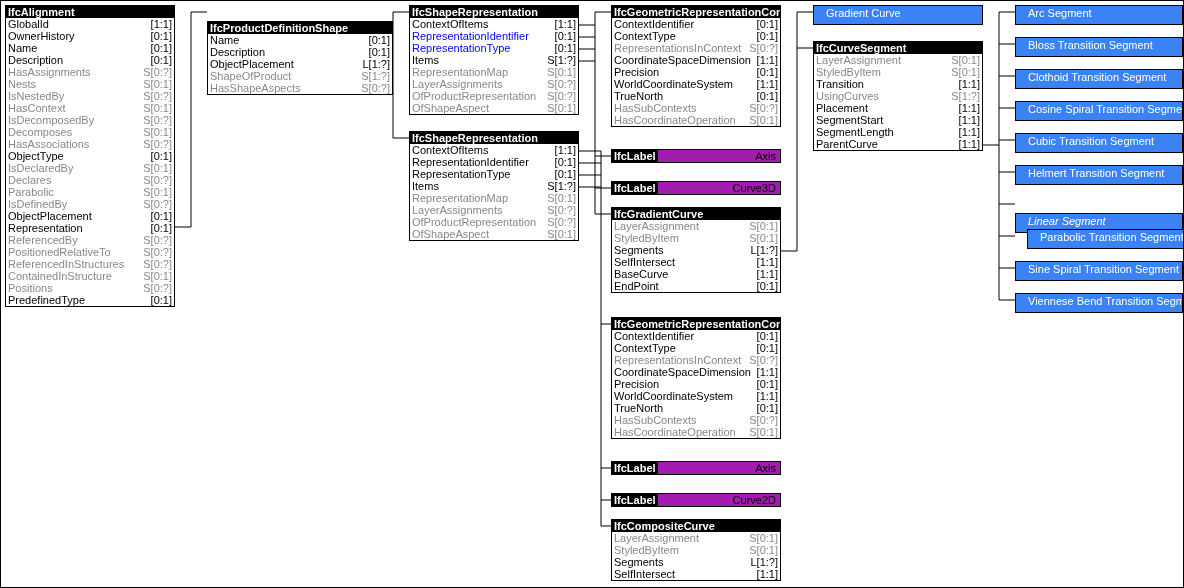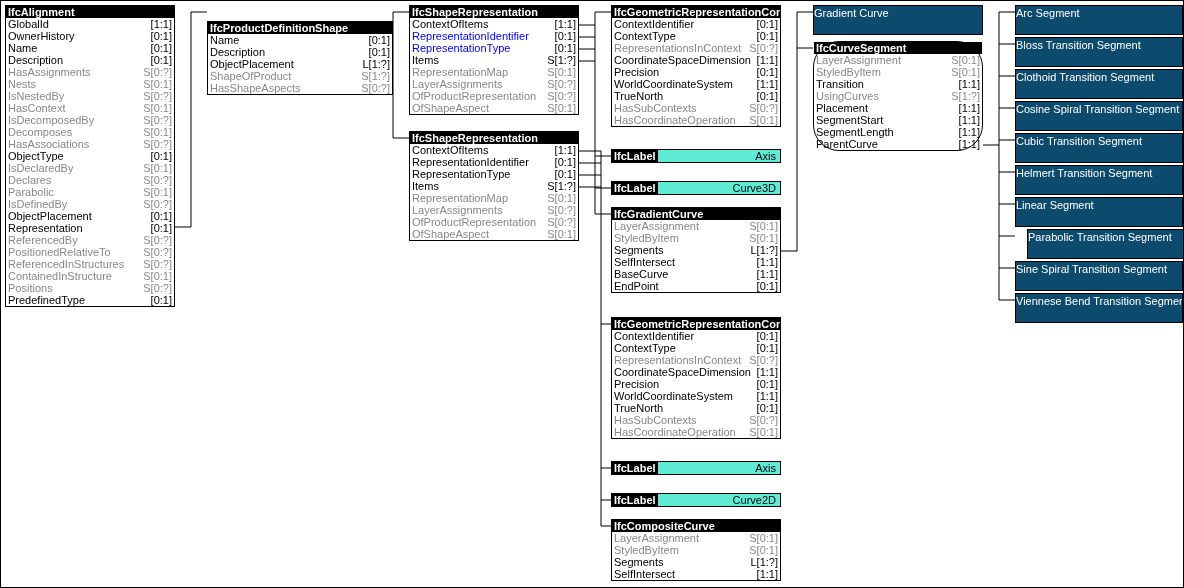--- a/index.html
+++ b/index.html
@@ -4,24 +4,24 @@
 <style>
   * { box-sizing: border-box; margin: 0; padding: 0; }
   body { font-family: Arial, sans-serif; font-size: 11px; background: #fff; width: 1184px; height: 588px; position: relative; overflow: hidden; border: 1px solid #000; }
   .entity { position: absolute; border: 1px solid #000; background: #fff; }
   .entity-header { background: #000; color: #fff; font-weight: bold; padding: 0 2px; white-space: nowrap; overflow: hidden; }
   .entity-row { display: flex; justify-content: space-between; padding: 0 2px; white-space: nowrap; line-height: 12px; height: 12px; }
   .attr-name {}
   .attr-card { padding-left: 4px; text-align: right; }
   .gray { color: #888; }
   .blue { color: #00f; }
-  .label-box { position: absolute; border: 1px solid #000; background: #5eead4; display: flex; }
+  .label-box { position: absolute; border: 1px solid #000; background: #a21caf; display: flex; }
   .label-box .lbl-l { background: #000; color: #fff; font-weight: bold; padding: 0 2px; flex: 0 0 auto; }
   .label-box .lbl-r { padding: 0 4px; text-align: right; flex: 1; margin-left: 20px; }
-  .type-box { position: absolute; background: #0c4a6e; color: #fff; font-weight: normal; padding: 0 0; height: 30px; line-height: 14px; border: 1px solid #000; overflow: hidden; white-space: nowrap; }
+  .type-box { position: absolute; background: #3b82f6; color: #fff; font-weight: normal; padding: 0 12px; height: 20px; line-height: 14px; border: 1px solid #000; overflow: hidden; white-space: nowrap; }
   svg.connectors { position: absolute; top: 0; left: 0; width: 1184px; height: 588px; pointer-events: none; }
   svg.connectors line { stroke: #000; stroke-width: 1; }
 </style>
 </head>
 <body>
 
 <svg class="connectors">
 
   <line x1="174" y1="226" x2="190" y2="226"></line>
     <line x1="190" y1="226" x2="190" y2="11"></line>
@@ -382,21 +382,21 @@
       </div>
       <div class="entity-row">
         <span class="attr-name">Segments</span>
         <span class="attr-card">L[1:?]</span>
       </div>
       <div class="entity-row">
         <span class="attr-name">SelfIntersect</span>
         <span class="attr-card">[1:1]</span>
       </div>
     </div>
-    <div class="entity" style="left: 812px; top: 40px; width: 170px; border-radius: 26px;">
+    <div class="entity" style="left: 812px; top: 40px; width: 170px;">
       <div class="entity-header">IfcCurveSegment</div>
       <div class="entity-row">
         <span class="attr-name gray">LayerAssignment</span>
         <span class="attr-card gray">S[0:1]</span>
       </div>
       <div class="entity-row">
         <span class="attr-name gray">StyledByItem</span>
         <span class="attr-card gray">S[0:1]</span>
       </div>
       <div class="entity-row">
@@ -444,17 +444,17 @@
     </div>
   </div>
 <div id="types">
     <div class="type-box" style="left: 812px; top: 4px; width: 170px;">Gradient Curve</div>
     <div class="type-box" style="left: 1014px; top: 4px; width: 168px;">Arc Segment</div>
     <div class="type-box" style="left: 1014px; top: 36px; width: 168px;">Bloss Transition Segment</div>
     <div class="type-box" style="left: 1014px; top: 68px; width: 168px;">Clothoid Transition Segment</div>
     <div class="type-box" style="left: 1014px; top: 100px; width: 168px;">Cosine Spiral Transition Segment</div>
     <div class="type-box" style="left: 1014px; top: 132px; width: 168px;">Cubic Transition Segment</div>
     <div class="type-box" style="left: 1014px; top: 164px; width: 168px;">Helmert Transition Segment</div>
-    <div class="type-box" style="left: 1014px; top: 196px; width: 168px;">Linear Segment</div>
+    <div class="type-box" style="left: 1014px; top: 212px; width: 168px; font-style: italic;">Linear Segment</div>
     <div class="type-box" style="left: 1014px; top: 228px; width: 168px; margin-left: 12px;">Parabolic Transition Segment</div>
     <div class="type-box" style="left: 1014px; top: 260px; width: 168px;">Sine Spiral Transition Segment</div>
     <div class="type-box" style="left: 1014px; top: 292px; width: 168px;">Viennese Bend Transition Segmen</div>
   </div>
 
 </body></html>

